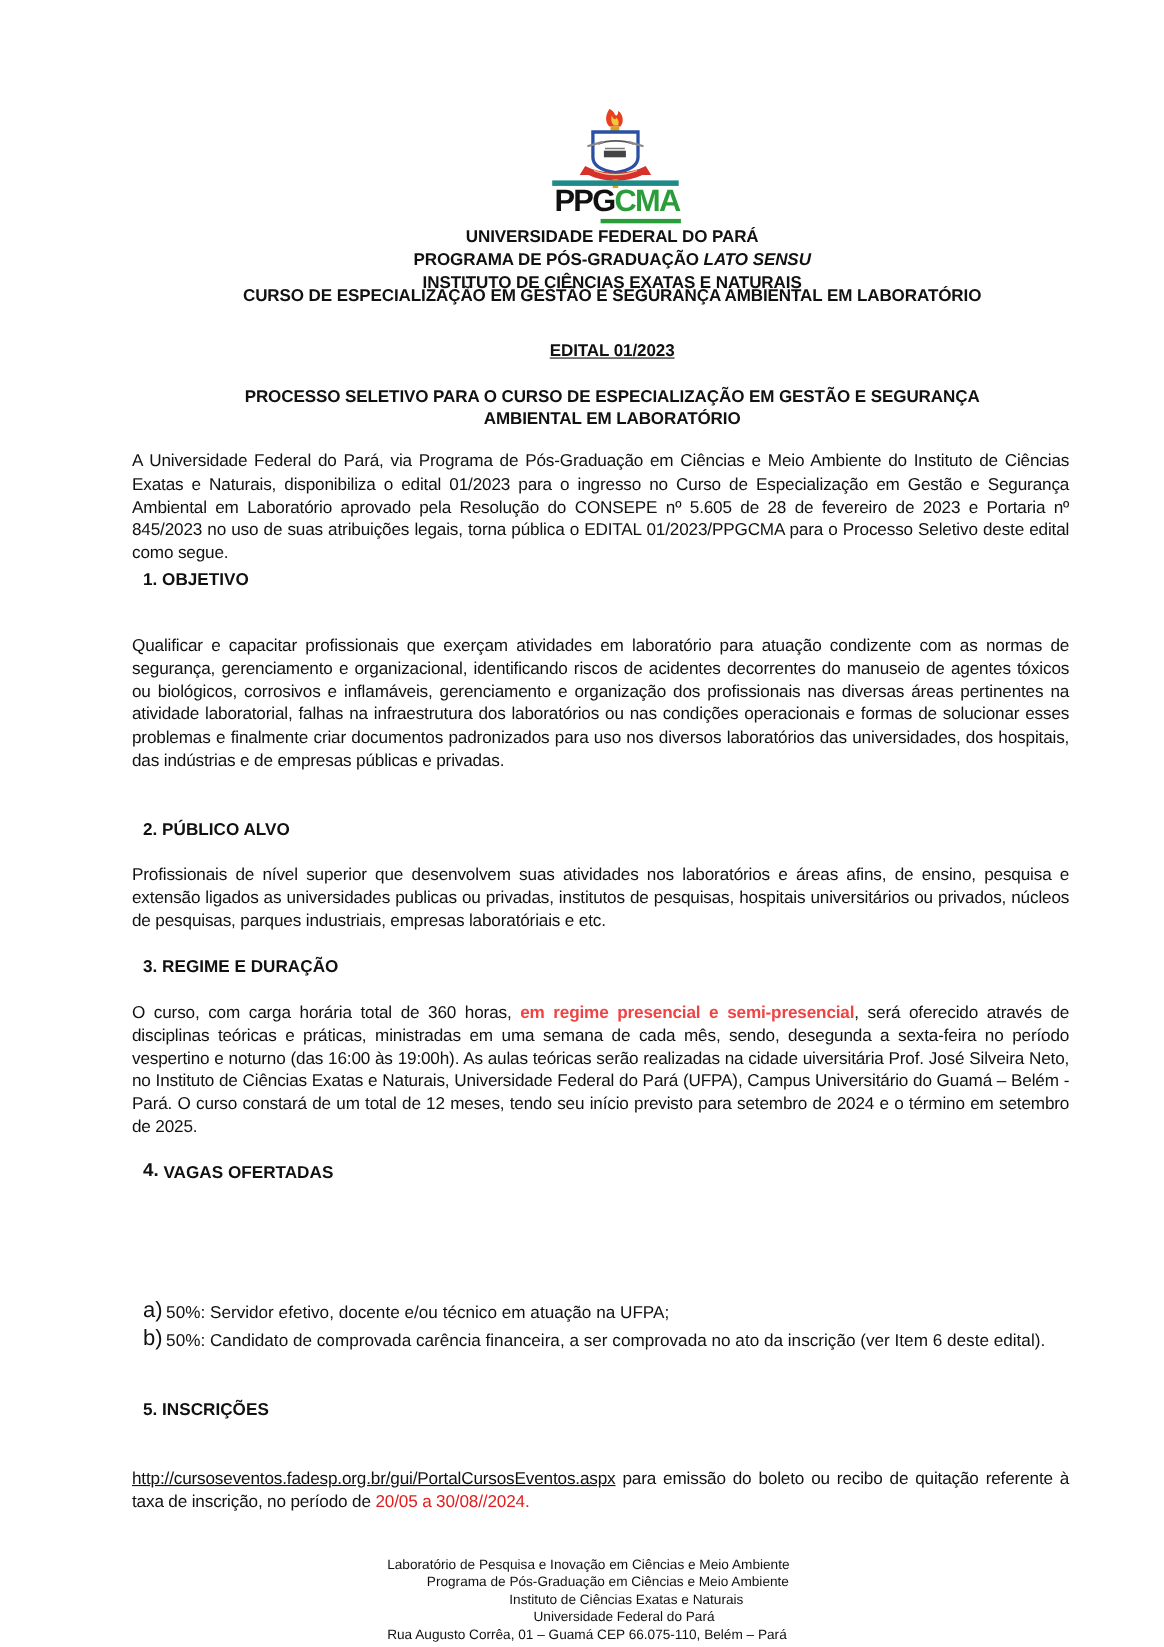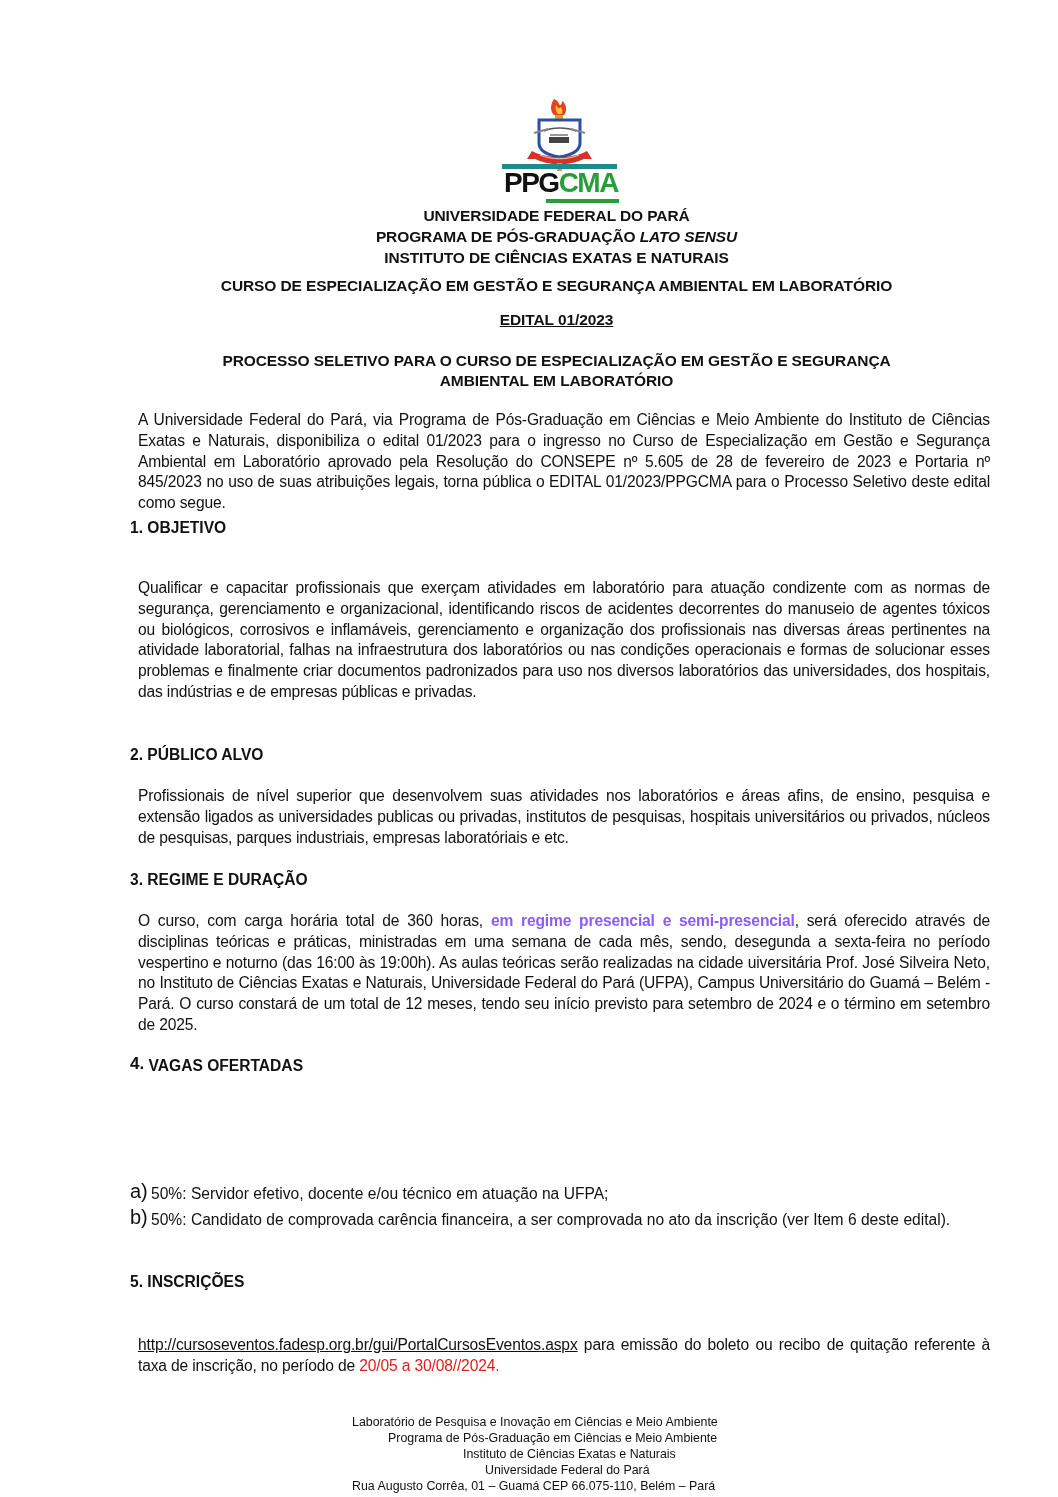--- a/index.html
+++ b/index.html
@@ -1,23 +1,23 @@
 <!DOCTYPE html>
 <html><head>
   <meta charset="utf-8">
   <style>
     html, body { margin:0; padding:0; background:#fff; }
     body { width:1058px; height:1497px; overflow:hidden; position:relative; font-family:"Liberation Sans", sans-serif; color:#111; }
     .page { position:absolute; left:0; top:0; width:1058px; height:1497px;text-decoration:underline; }
     .logo { position:absolute; left:492px; top:93px; width:135px; height:112px; }
     .hdr { position:absolute; left:130px; width:853px; font-weight:bold; font-size:15.5px; line-height:20.5px; text-align:center; letter-spacing:-0.1px; }
-    .para { position:absolute; left:138px; width:852px; font-size:15.6px; line-height:20.8px; text-align:justify; letter-spacing:-0.15px; }
+    .para { position:absolute; left:120px; width:852px; font-size:15.6px; line-height:20.8px; text-align:justify; letter-spacing:-0.15px; }
     .sec { position:absolute; left:130px; font-weight:bold; font-size:15.6px; }
     .red { color:#e21d1d;margin-top:10px; }
-    .redb { color:#8b5cf6; font-weight:bold; }
+    .redb { color:#ef4444; font-weight:bold; }
     .link { text-decoration:underline; color:#111; }
     .list-item { position:absolute; left:130px; width:852px; font-size:15.6px; line-height:20.8px; text-align:justify; }
     .list-item .mark { font-size:20px; position:absolute; left:0; top:-3px; }
     .list-item .txt { display:block; padding-left:21px; }
     .footer { position:absolute; left:0; width:1058px; font-size:12.4px; line-height:16.5px; }
     .footer div { white-space:nowrap; position:absolute; }
   </style>
 </head>
 <body>
 
@@ -45,21 +45,21 @@
       <span style="color:#111;">PPG</span><span style="color:#2a9d3a;">CMA</span>
     </div>
     <div style="position:absolute;left:54px;top:106px;width:73px;height:4px;background:#2a9d3a;"></div>
   </div>
 
   <div class="hdr" style="top:206px;">UNIVERSIDADE FEDERAL DO PARÁ</div>
   <div class="hdr" style="top:227px;">
     <span>PROGRAMA DE PÓS-GRADUAÇÃO </span><i>LATO SENSU</i>
   </div>
   <div class="hdr" style="top:248px;">INSTITUTO DE CIÊNCIAS EXATAS E NATURAIS</div>
-  <div class="hdr" style="top:276px;">CURSO DE ESPECIALIZAÇÃO EM GESTÃO E SEGURANÇA AMBIENTAL EM LABORATÓRIO</div>
+  <div class="hdr" style="top:260px;">CURSO DE ESPECIALIZAÇÃO EM GESTÃO E SEGURANÇA AMBIENTAL EM LABORATÓRIO</div>
   <div class="hdr" style="top:310px;"><u>EDITAL 01/2023</u></div>
   <div class="hdr" style="top:371px;">AMBIENTAL EM LABORATÓRIO</div>
   <div class="hdr" style="top:351px;">PROCESSO SELETIVO PARA O CURSO DE ESPECIALIZAÇÃO EM GESTÃO E SEGURANÇA</div>
 
   <div class="para" style="top:410px;">A Universidade Federal do Pará, via Programa de Pós-Graduação em Ciências e Meio Ambiente do Instituto de Ciências Exatas e Naturais, disponibiliza o edital 01/2023 para o ingresso no Curso de Especialização em Gestão e Segurança Ambiental em Laboratório aprovado pela Resolução do CONSEPE nº 5.605 de 28 de fevereiro de 2023 e Portaria nº 845/2023 no uso de suas atribuições legais, torna pública o EDITAL 01/2023/PPGCMA para o Processo Seletivo deste edital como segue.</div>
 
   <div class="sec" style="top:519px;">1. OBJETIVO</div>
   <div class="para" style="top:578px;">Qualificar e capacitar profissionais que exerçam atividades em laboratório para atuação condizente com as normas de segurança, gerenciamento e organizacional, identificando riscos de acidentes decorrentes do manuseio de agentes tóxicos ou biológicos, corrosivos e inflamáveis, gerenciamento e organização dos profissionais nas diversas áreas pertinentes na atividade laboratorial, falhas na infraestrutura dos laboratórios ou nas condições operacionais e formas de solucionar esses problemas e finalmente criar documentos padronizados para uso nos diversos laboratórios das universidades, dos hospitais, das indústrias e de empresas públicas e privadas.</div>
 
   <div class="sec" style="top:746px;">2. PÚBLICO ALVO</div>

